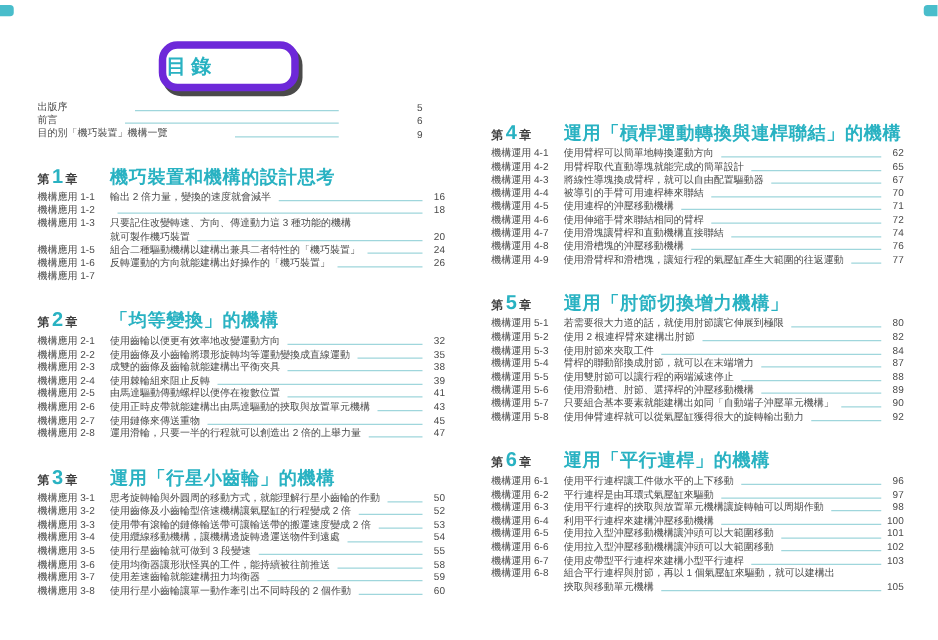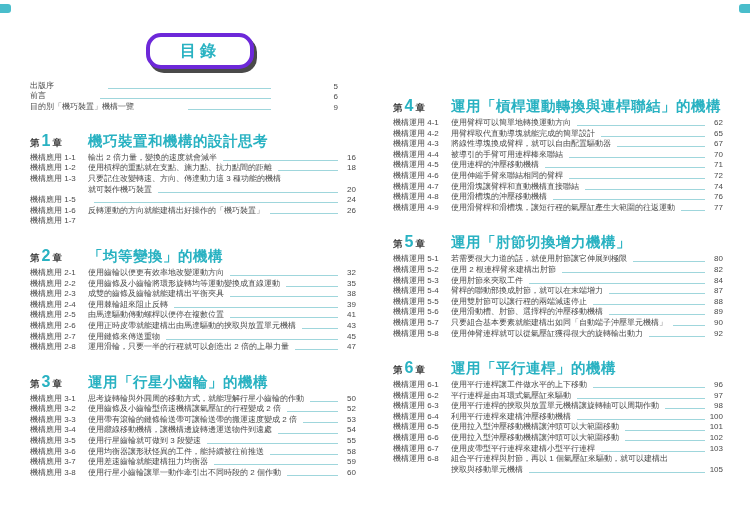--- a/index.html
+++ b/index.html
@@ -15,24 +15,24 @@
     --ink:#4a4a4a;
   }
   .corner{
     position:absolute;top:4px;width:16px;height:9px;
     background:var(--teal);border-radius:3px;opacity:.85;
   }
   .corner.left{left:-5px;}
   .corner.right{right:-5px;}
 
   .toc-button{
-    position:absolute;left:146px;top:33px;width:100px;height:28px;
-    background:#fff;border:4px solid #6d28d9;border-radius:15px;
+    position:absolute;left:127px;top:33px;width:100px;height:28px;
+    background:#fff;border:6px solid #6d28d9;border-radius:15px;
     box-shadow:3px 4px 0 #4a4a4a;
-    display:flex;align-items:center;justify-content:center;
+    display:flex;align-items:center;justify-content:flex-start;
     color:var(--teal);font-size:16px;font-weight:bold;letter-spacing:4px;
   }
 
   .col{position:absolute;}
   .col-left{left:30px;top:80px;width:326px;}
   .col-right{left:393px;top:85px;width:330px;}
 
   .front-matter{width:308px;}
   .fm-row{
     display:flex;align-items:flex-end;height:10.6px;
@@ -100,21 +100,20 @@
                 <span class="text">輸出 2 倍力量，變換的速度就會減半</span>
                 <span class="leader"></span>
                 <span class="page">16</span>
               </div>
             </div>
           </div>
           <div class="entry">
             <span class="entry-label">機構應用 1-2</span>
             <div class="entry-body">
               <div class="entry-line">
-                <span class="text">使用槓桿的重點就在支點、施力點、抗力點間的距離</span>
                 <span class="leader"></span>
                 <span class="page">18</span>
               </div>
             </div>
           </div>
           <div class="entry">
             <span class="entry-label">機構應用 1-3</span>
             <div class="entry-body">
               <div class="entry-line">
                 <span class="text">只要記住改變轉速、方向、傳達動力這 3 種功能的機構</span>
@@ -123,20 +122,21 @@
                 <span class="text">就可製作機巧裝置</span>
                 <span class="leader"></span>
                 <span class="page">20</span>
               </div>
             </div>
           </div>
           <div class="entry">
             <span class="entry-label">機構應用 1-5</span>
             <div class="entry-body">
               <div class="entry-line">
+                <span class="text">組合二種驅動機構以建構出兼具二者特性的「機巧裝置」</span>
                 <span class="leader"></span>
                 <span class="page">24</span>
               </div>
             </div>
           </div>
           <div class="entry">
             <span class="entry-label">機構應用 1-6</span>
             <div class="entry-body">
               <div class="entry-line">
                 <span class="text">反轉運動的方向就能建構出好操作的「機巧裝置」</span>

